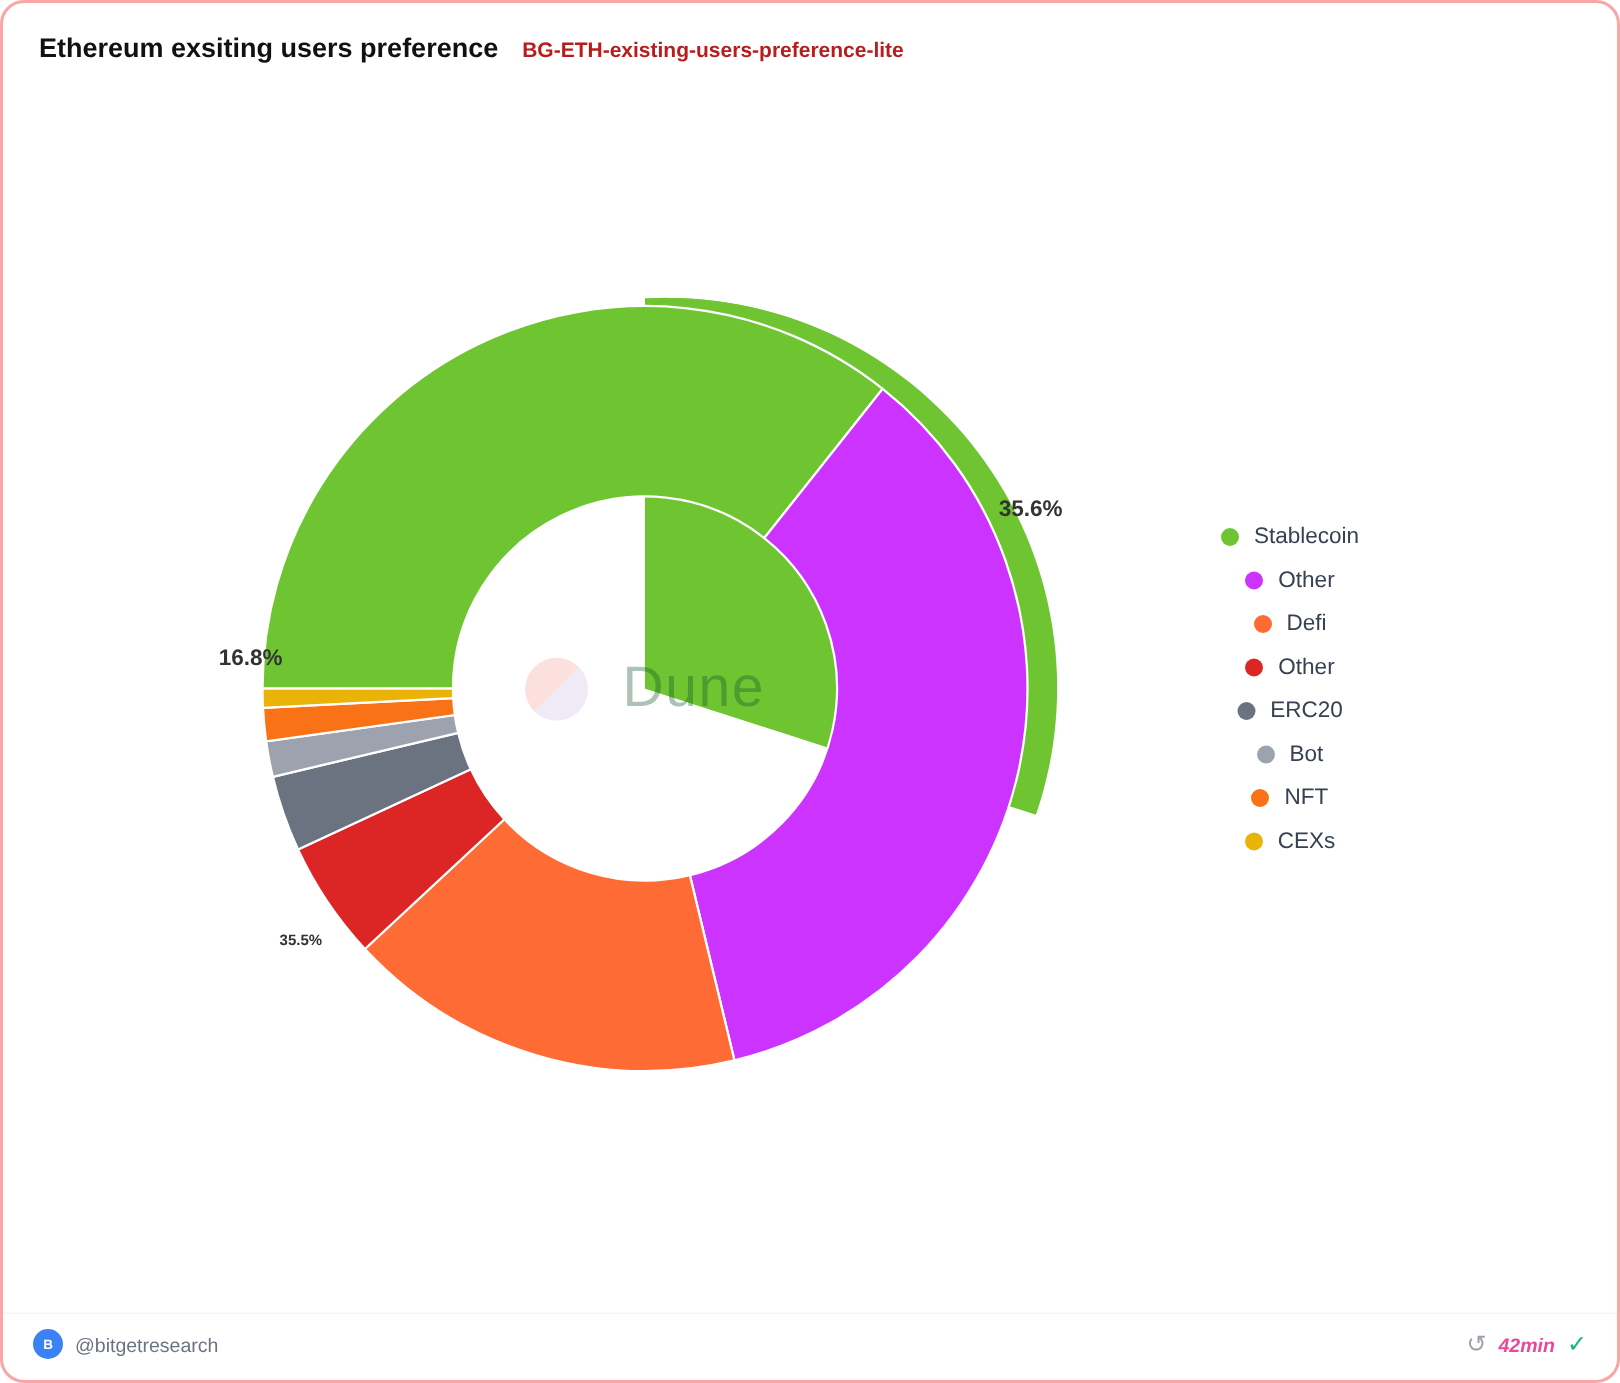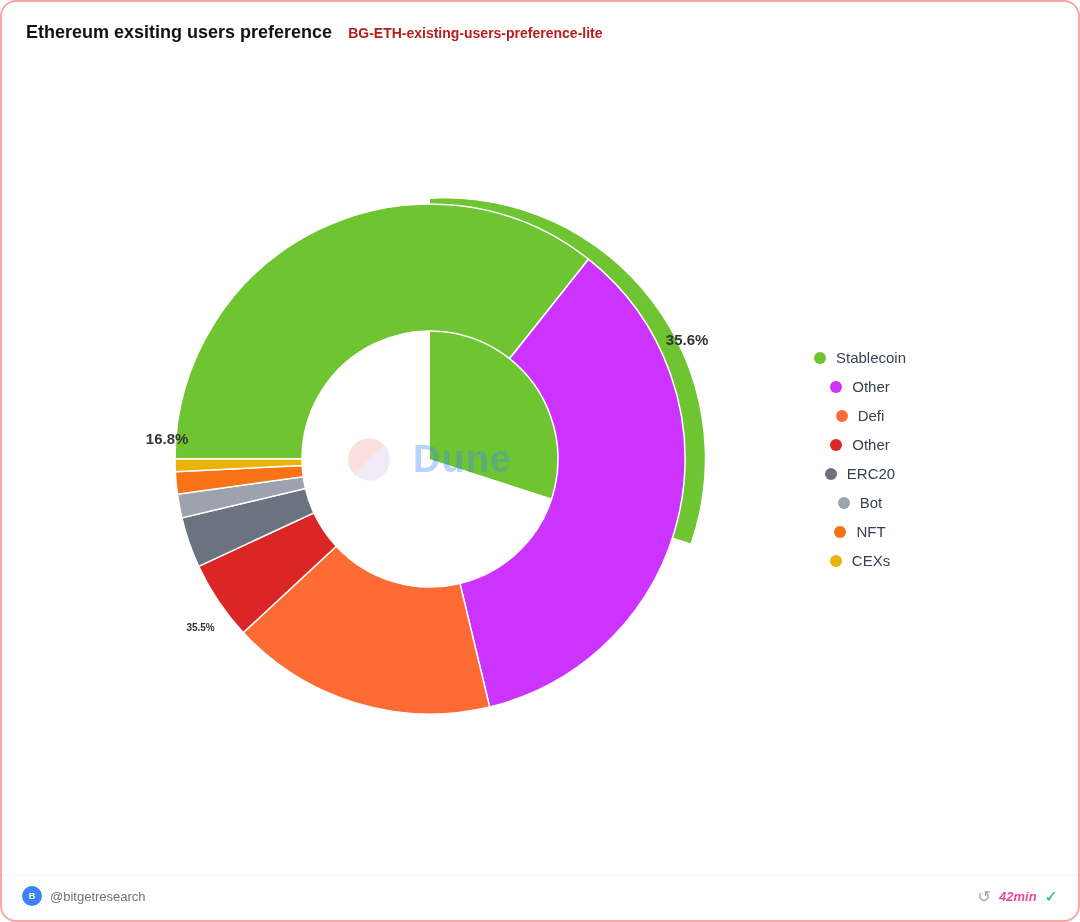--- a/index.html
+++ b/index.html
@@ -72,22 +72,22 @@
       pointer-events: none;
     }
     .dune-logo-circle {
       width: 42px;
       height: 42px;
       border-radius: 50%;
       background: linear-gradient(135deg, #f4a8a0 50%, #d4c5e8 50%);
     }
     .dune-text {
       font-size: 38px;
-      font-weight: 700;
-      color: #3b82f6;
+      font-weight: 400;
+      color: #14532d;
       letter-spacing: 1px;
       margin-left: 15px;
     }
     .legend {
       display: flex;
       flex-direction: column;
       gap: 12px;
       min-width: 160px;
     }
     .legend-item {

